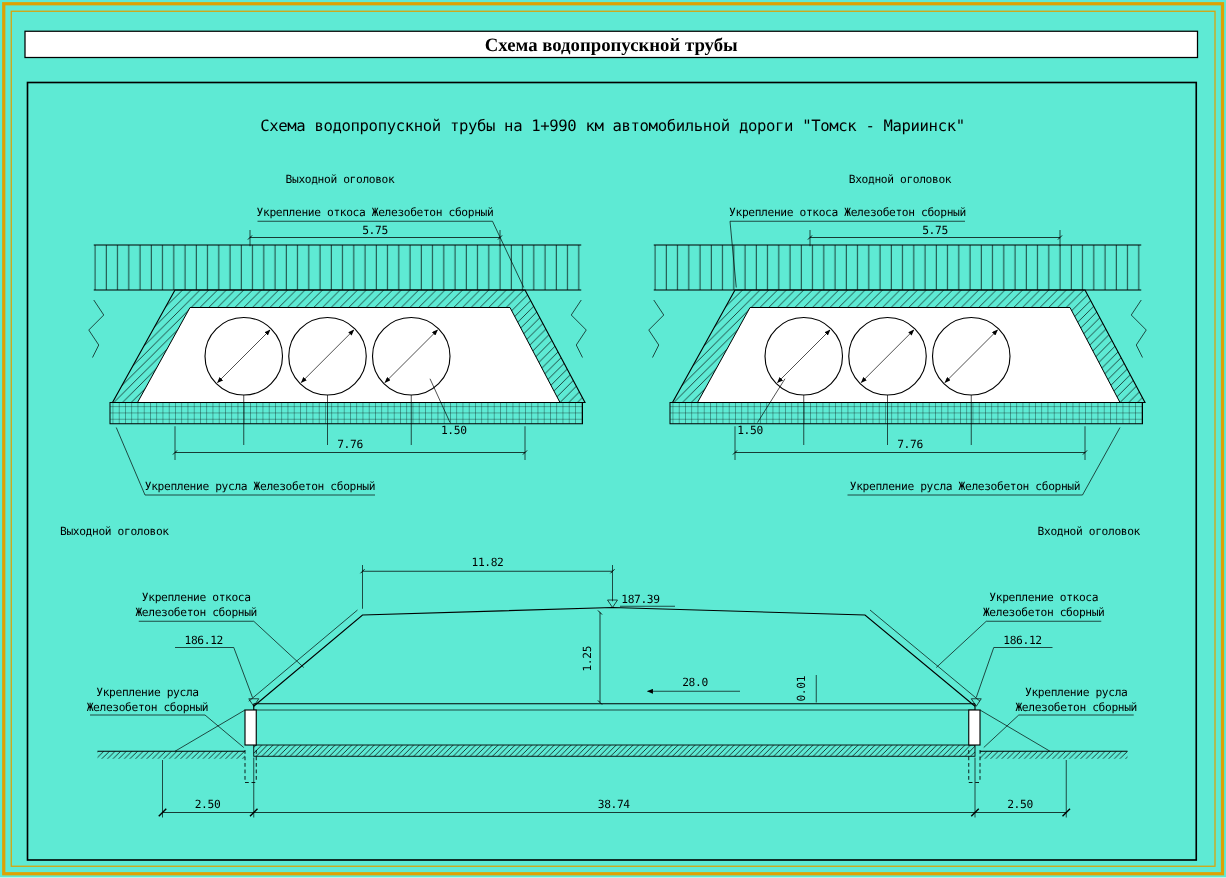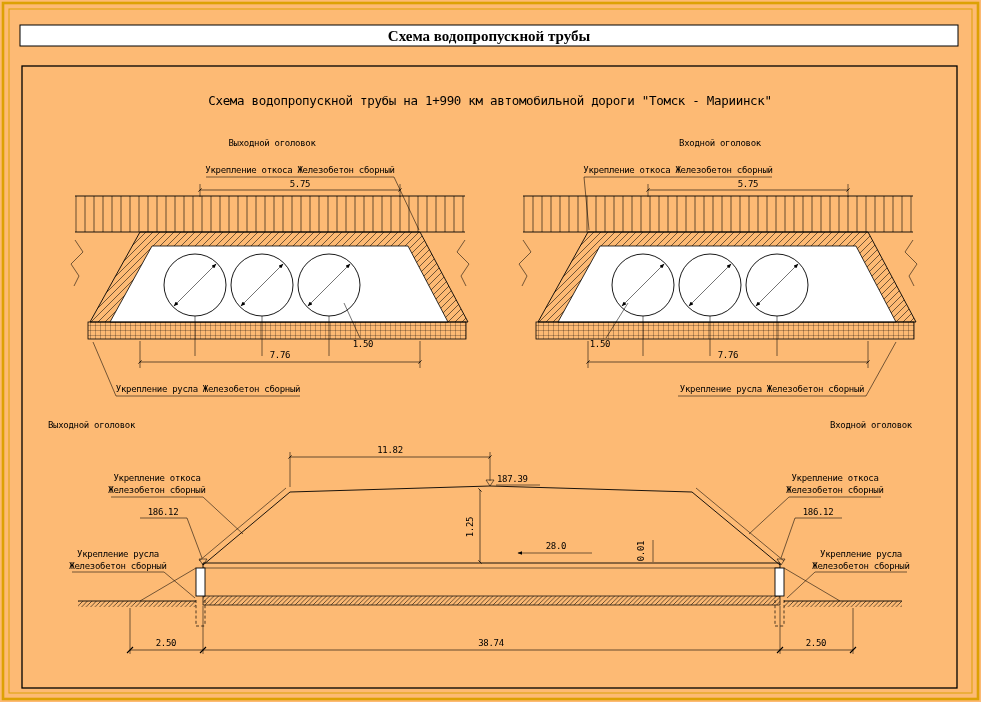--- a/index.html
+++ b/index.html
@@ -1,16 +1,16 @@
 <!DOCTYPE html>
 <html><head>
 <meta charset="utf-8">
 <style>
   html,body{margin:0;padding:0;background:#fff;}
-  .page{position:relative;width:981px;height:702px;background:#fdba74;overflow:hidden;}
+  .page{position:relative;width:981px;height:702px;background:#5eead4;overflow:hidden;}
   svg{position:absolute;left:0;top:0;}
   svg text{font-family:"DejaVu Sans Mono",monospace;fill:#000;}
   .ct{font-size:9px;letter-spacing:-0.3px;}
   .dt{font-size:12.5px;letter-spacing:-0.3px;}
   .st{font-family:"Liberation Serif",serif;font-weight:bold;font-size:15px;}
   .ln{stroke:#000;stroke-width:0.9;fill:none;}
   .tl{stroke:#000;stroke-width:0.55;fill:none;}
   .dim{stroke:#000;stroke-width:0.6;fill:none;}
   .fw{fill:#fff;stroke:#000;stroke-width:0.9;}
   .dash{stroke:#000;stroke-width:0.7;fill:none;stroke-dasharray:3 2.2;}

